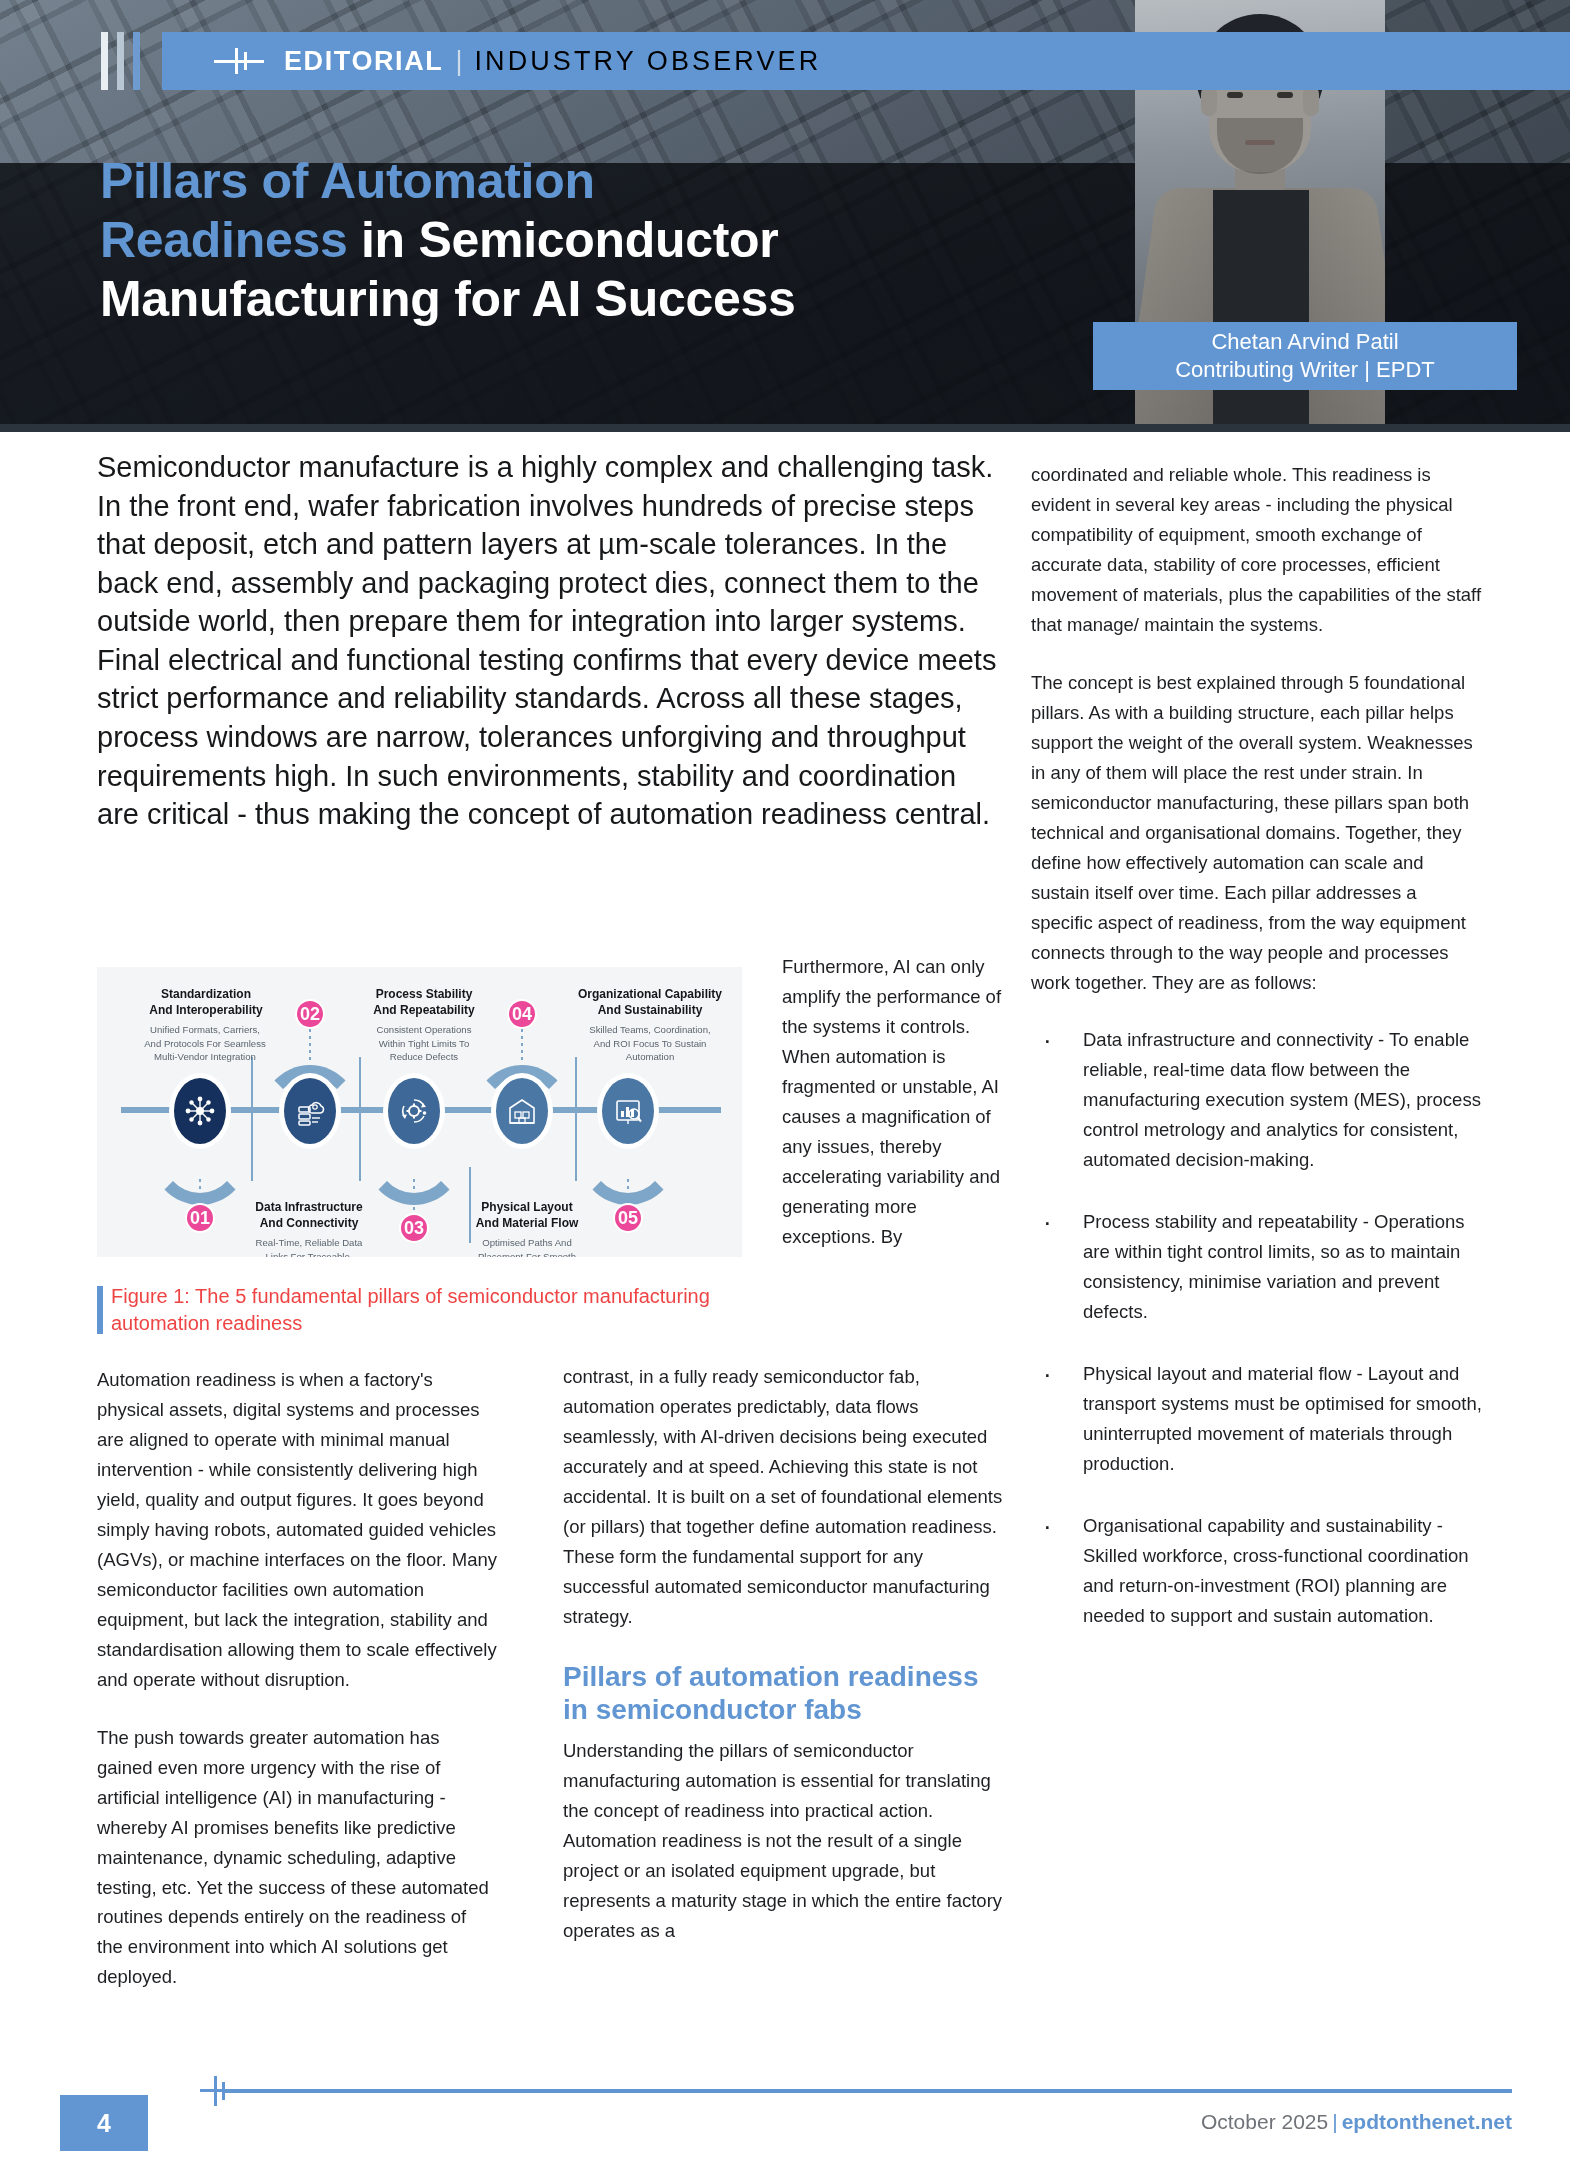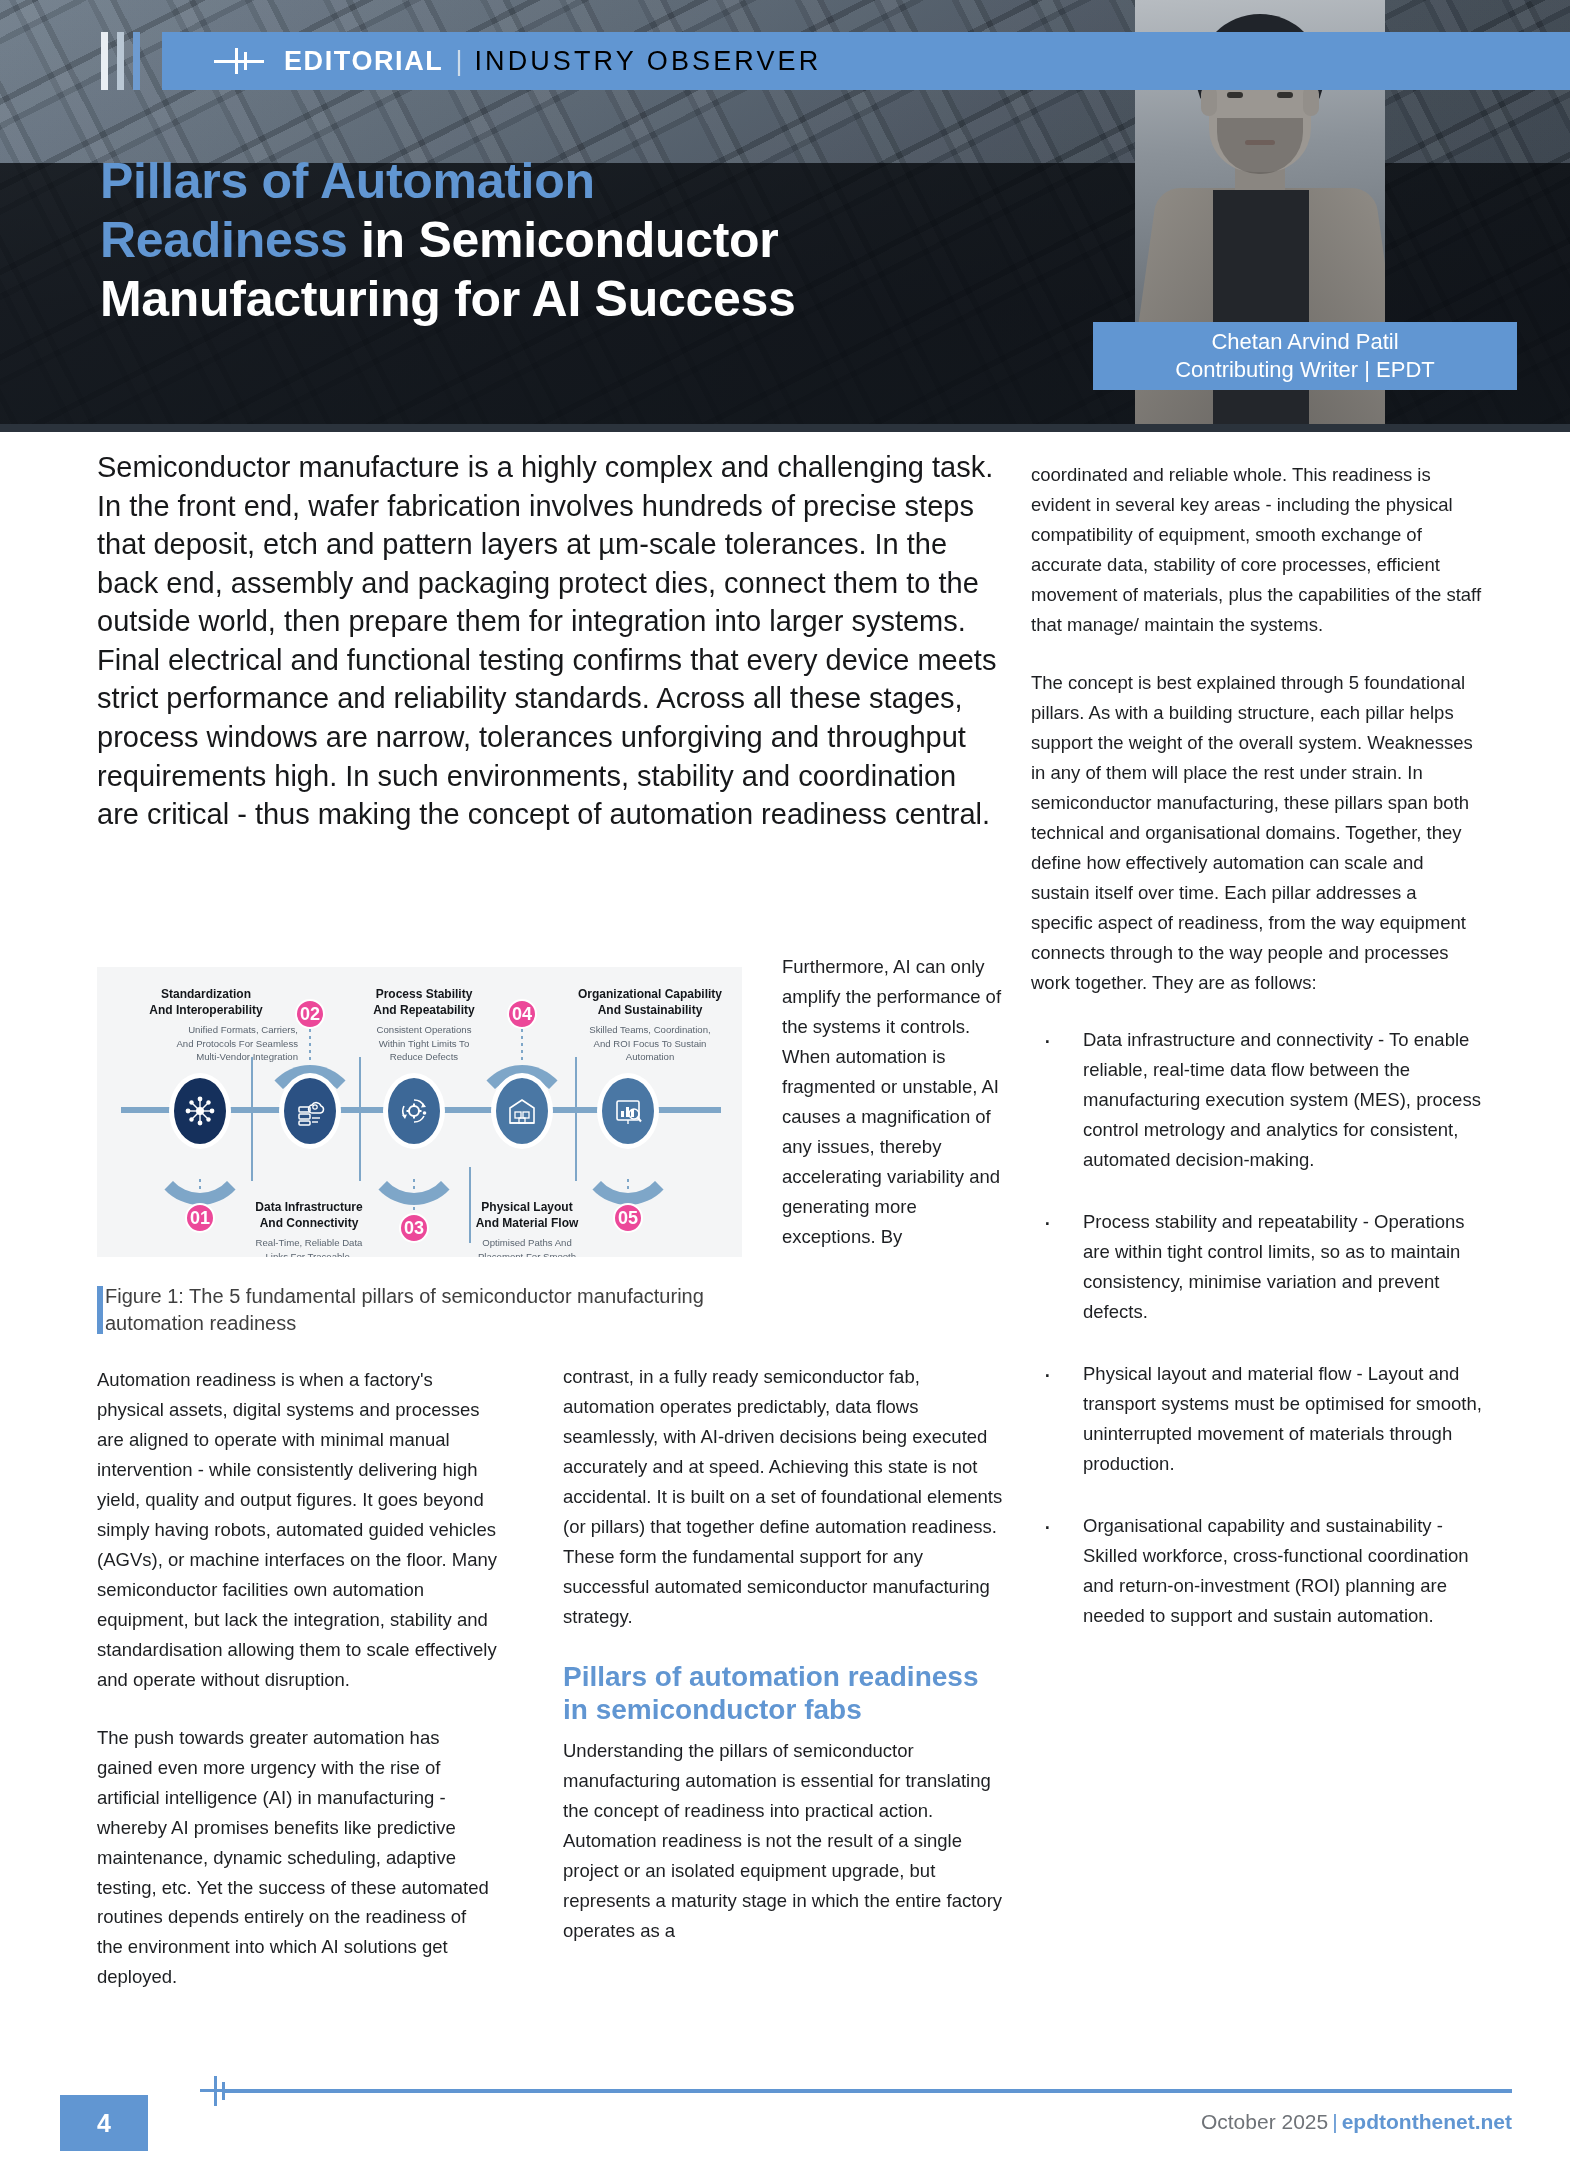--- a/index.html
+++ b/index.html
@@ -243,22 +243,22 @@
     font-size: 9.6px; color: #5b6570;
     text-align: center; line-height: 1.42;
   }
   .svgicon { width: 34px; height: 34px; display:block; }
 
   .caption {
     position: absolute;
     left: 97px; top: 1283px;
     width: 620px;
     font-size: 20px; line-height: 1.34;
-    color: #404040;
-    padding-left: 8px;
+    color: #ef4444;
+    padding-left: 14px;
   }
   .caption::before {
     content: ""; position: absolute; left: 0; top: 3px;
     width: 6px; height: 48px; background: #6196d2;
   }
 
   .col-left {
     position: absolute;
     left: 97px; top: 1365px;
     width: 400px;
@@ -424,21 +424,21 @@
       <line x1="19" y1="24" x2="27" y2="24" stroke="#fff" stroke-width="1.4"></line>
       <line x1="19" y1="28" x2="25" y2="28" stroke="#fff" stroke-width="1.4"></line>
     </svg>
   </div>
   <div class="dots" style="left:212px; top:62px; height:34px;"></div>
   <div class="badge" style="left:198px; top:32px;">02</div>
   <div class="fig-title" style="left:34px; top:20px; width:150px;">
     <span>Standardization</span><br>
     <span>And Interoperability</span>
   </div>
-  <div class="fig-desc" style="left:37px; top:56px; width:164px;text-align:right;">
+  <div class="fig-desc" style="left:26px; top:56px; width:164px;">
     <span>Unified Formats, Carriers,</span><br>
     <span>And Protocols For Seamless</span><br>
     <span>Multi-Vendor Integration</span>
   </div>
 
   <div class="ring down" style="left:266px; top:128px;"></div>
   <div class="node alt2" style="left:286px; top:106px;">
     <svg class="svgicon" viewBox="0 0 34 34">
       <path d="M17 6 a11 11 0 0 1 10 6" fill="none" stroke="#fff" stroke-width="1.6"></path>
       <path d="M27 22 a11 11 0 0 1 -10 6" fill="none" stroke="#fff" stroke-width="1.6"></path>

